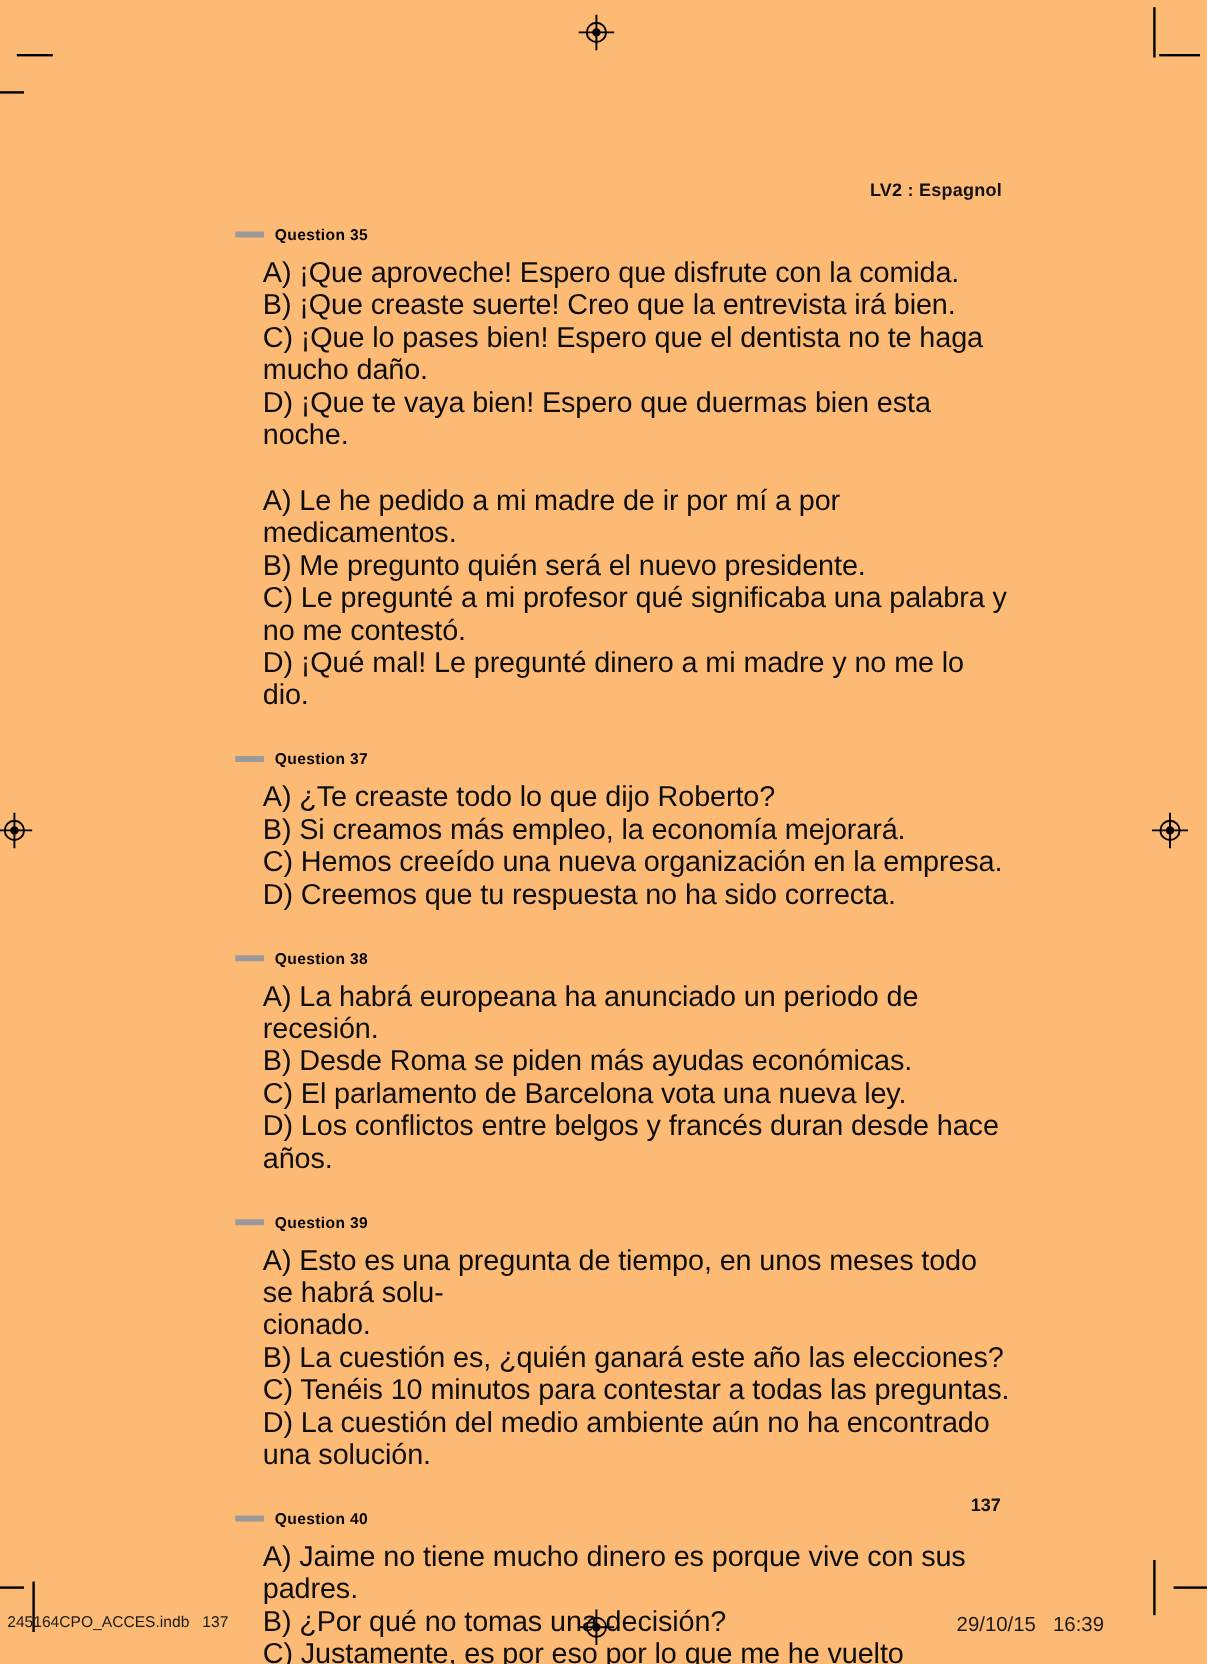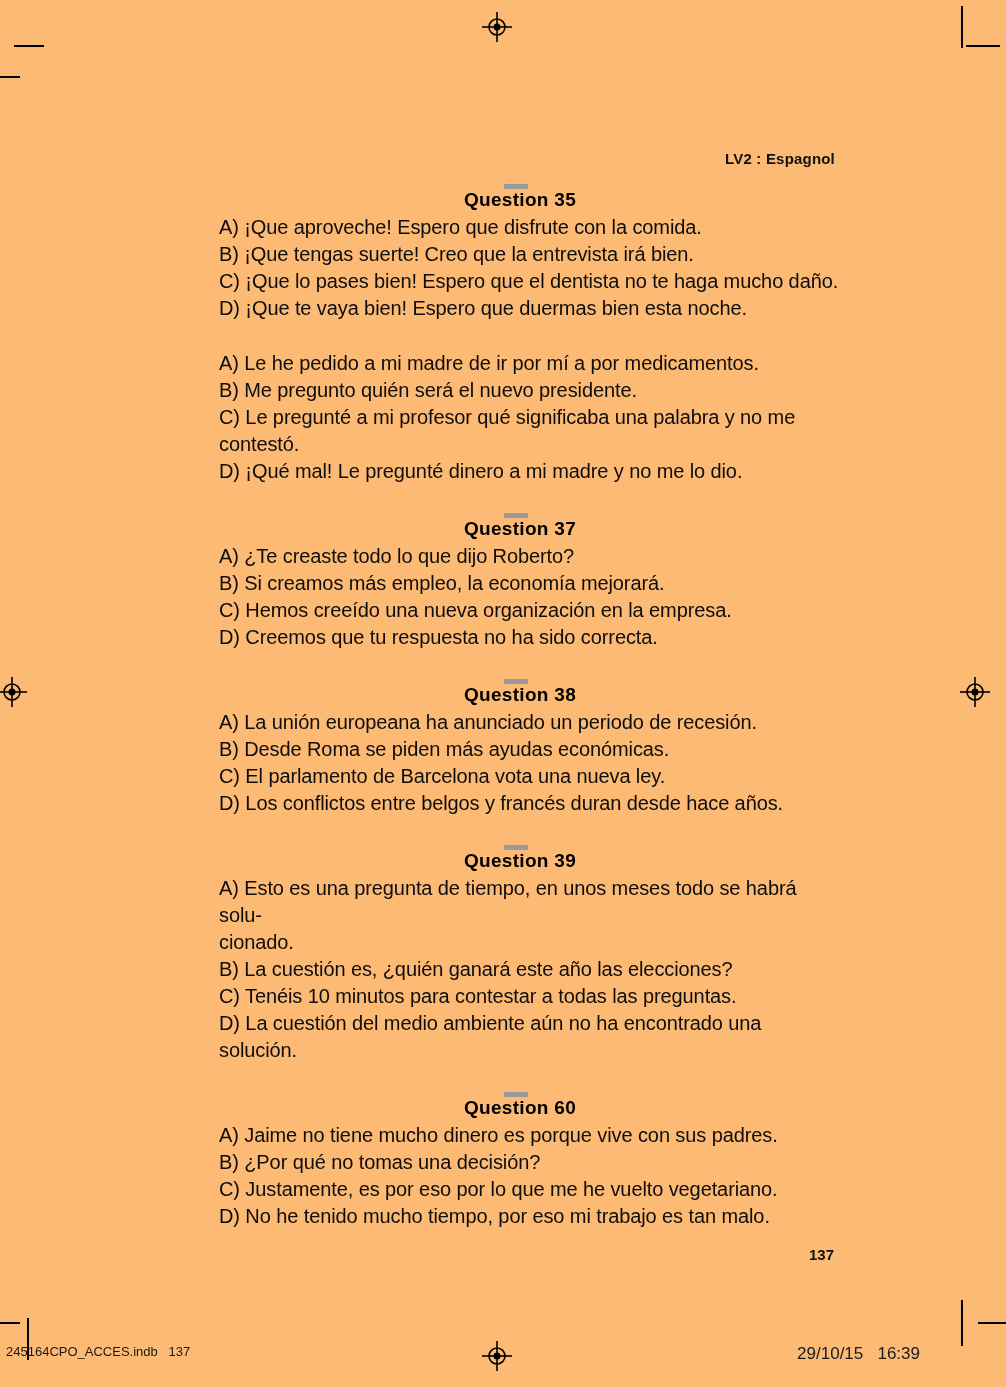--- a/index.html
+++ b/index.html
@@ -60,37 +60,36 @@
     left: 196px;
     top: 184px;
     width: 648px;
   }
   .question { margin-bottom: 28px; }
   .q-title {
     display: flex;
     align-items: center;
     height: 22px;
     margin-bottom: 8px;
-    font-size: 19px;
+    font-size: 13px;
     font-weight: bold;
     letter-spacing: 0.3px;
     color: #000000;
-    flex-direction: column;
   }
   .dash {
     width: 24px;
     height: 5px;
     background: #9a9a9a;
     border-radius: 1px;
     margin-right: 9px;
     flex: 0 0 auto;
   }
   .options { padding-left: 23px; }
   .option {
-    font-size: 20px;
+    font-size: 24px;
     line-height: 27px;
     letter-spacing: -0.1px;
     color: #0d0d0d;
     white-space: pre-line;
   }
 </style>
 </head>
 <body>
 
 <div class="page">
@@ -133,21 +132,21 @@
 
   <main class="content" lang="es">
 
     <section class="question">
       <h2 class="q-title">
         <span class="dash"></span>
         <span>Question 35</span>
       </h2>
       <div class="options">
         <p class="option">A) ¡Que aproveche! Espero que disfrute con la comida.</p>
-        <p class="option">B) ¡Que tengas suerte! Creo que la entrevista irá bien.</p>
+        <p class="option">B) ¡Que creaste suerte! Creo que la entrevista irá bien.</p>
         <p class="option">C) ¡Que lo pases bien! Espero que el dentista no te haga mucho daño.</p>
         <p class="option">D) ¡Que te vaya bien! Espero que duermas bien esta noche.</p>
       </div>
     </section>
 
     <section class="question">
       <div class="options">
         <p class="option">A) Le he pedido a mi madre de ir por mí a por medicamentos.</p>
         <p class="option">B) Me pregunto quién será el nuevo presidente.</p>
         <p class="option">C) Le pregunté a mi profesor qué significaba una palabra y no me contestó.</p>
@@ -167,21 +166,21 @@
         <p class="option">D) Creemos que tu respuesta no ha sido correcta.</p>
       </div>
     </section>
 
     <section class="question">
       <h2 class="q-title">
         <span class="dash"></span>
         <span>Question 38</span>
       </h2>
       <div class="options">
-        <p class="option">A) La unión europeana ha anunciado un periodo de recesión.</p>
+        <p class="option">A) La habrá europeana ha anunciado un periodo de recesión.</p>
         <p class="option">B) Desde Roma se piden más ayudas económicas.</p>
         <p class="option">C) El parlamento de Barcelona vota una nueva ley.</p>
         <p class="option">D) Los conflictos entre belgos y francés duran desde hace años.</p>
       </div>
     </section>
 
     <section class="question">
       <h2 class="q-title">
         <span class="dash"></span>
         <span>Question 39</span>
@@ -191,21 +190,21 @@
 cionado.</p>
         <p class="option">B) La cuestión es, ¿quién ganará este año las elecciones?</p>
         <p class="option">C) Tenéis 10 minutos para contestar a todas las preguntas.</p>
         <p class="option">D) La cuestión del medio ambiente aún no ha encontrado una solución.</p>
       </div>
     </section>
 
     <section class="question">
       <h2 class="q-title">
         <span class="dash"></span>
-        <span>Question 60</span>
+        <span>Question 40</span>
       </h2>
       <div class="options">
         <p class="option">A) Jaime no tiene mucho dinero es porque vive con sus padres.</p>
         <p class="option">B) ¿Por qué no tomas una decisión?</p>
         <p class="option">C) Justamente, es por eso por lo que me he vuelto vegetariano.</p>
         <p class="option">D) No he tenido mucho tiempo, por eso mi trabajo es tan malo.</p>
       </div>
     </section>
 
   </main>

